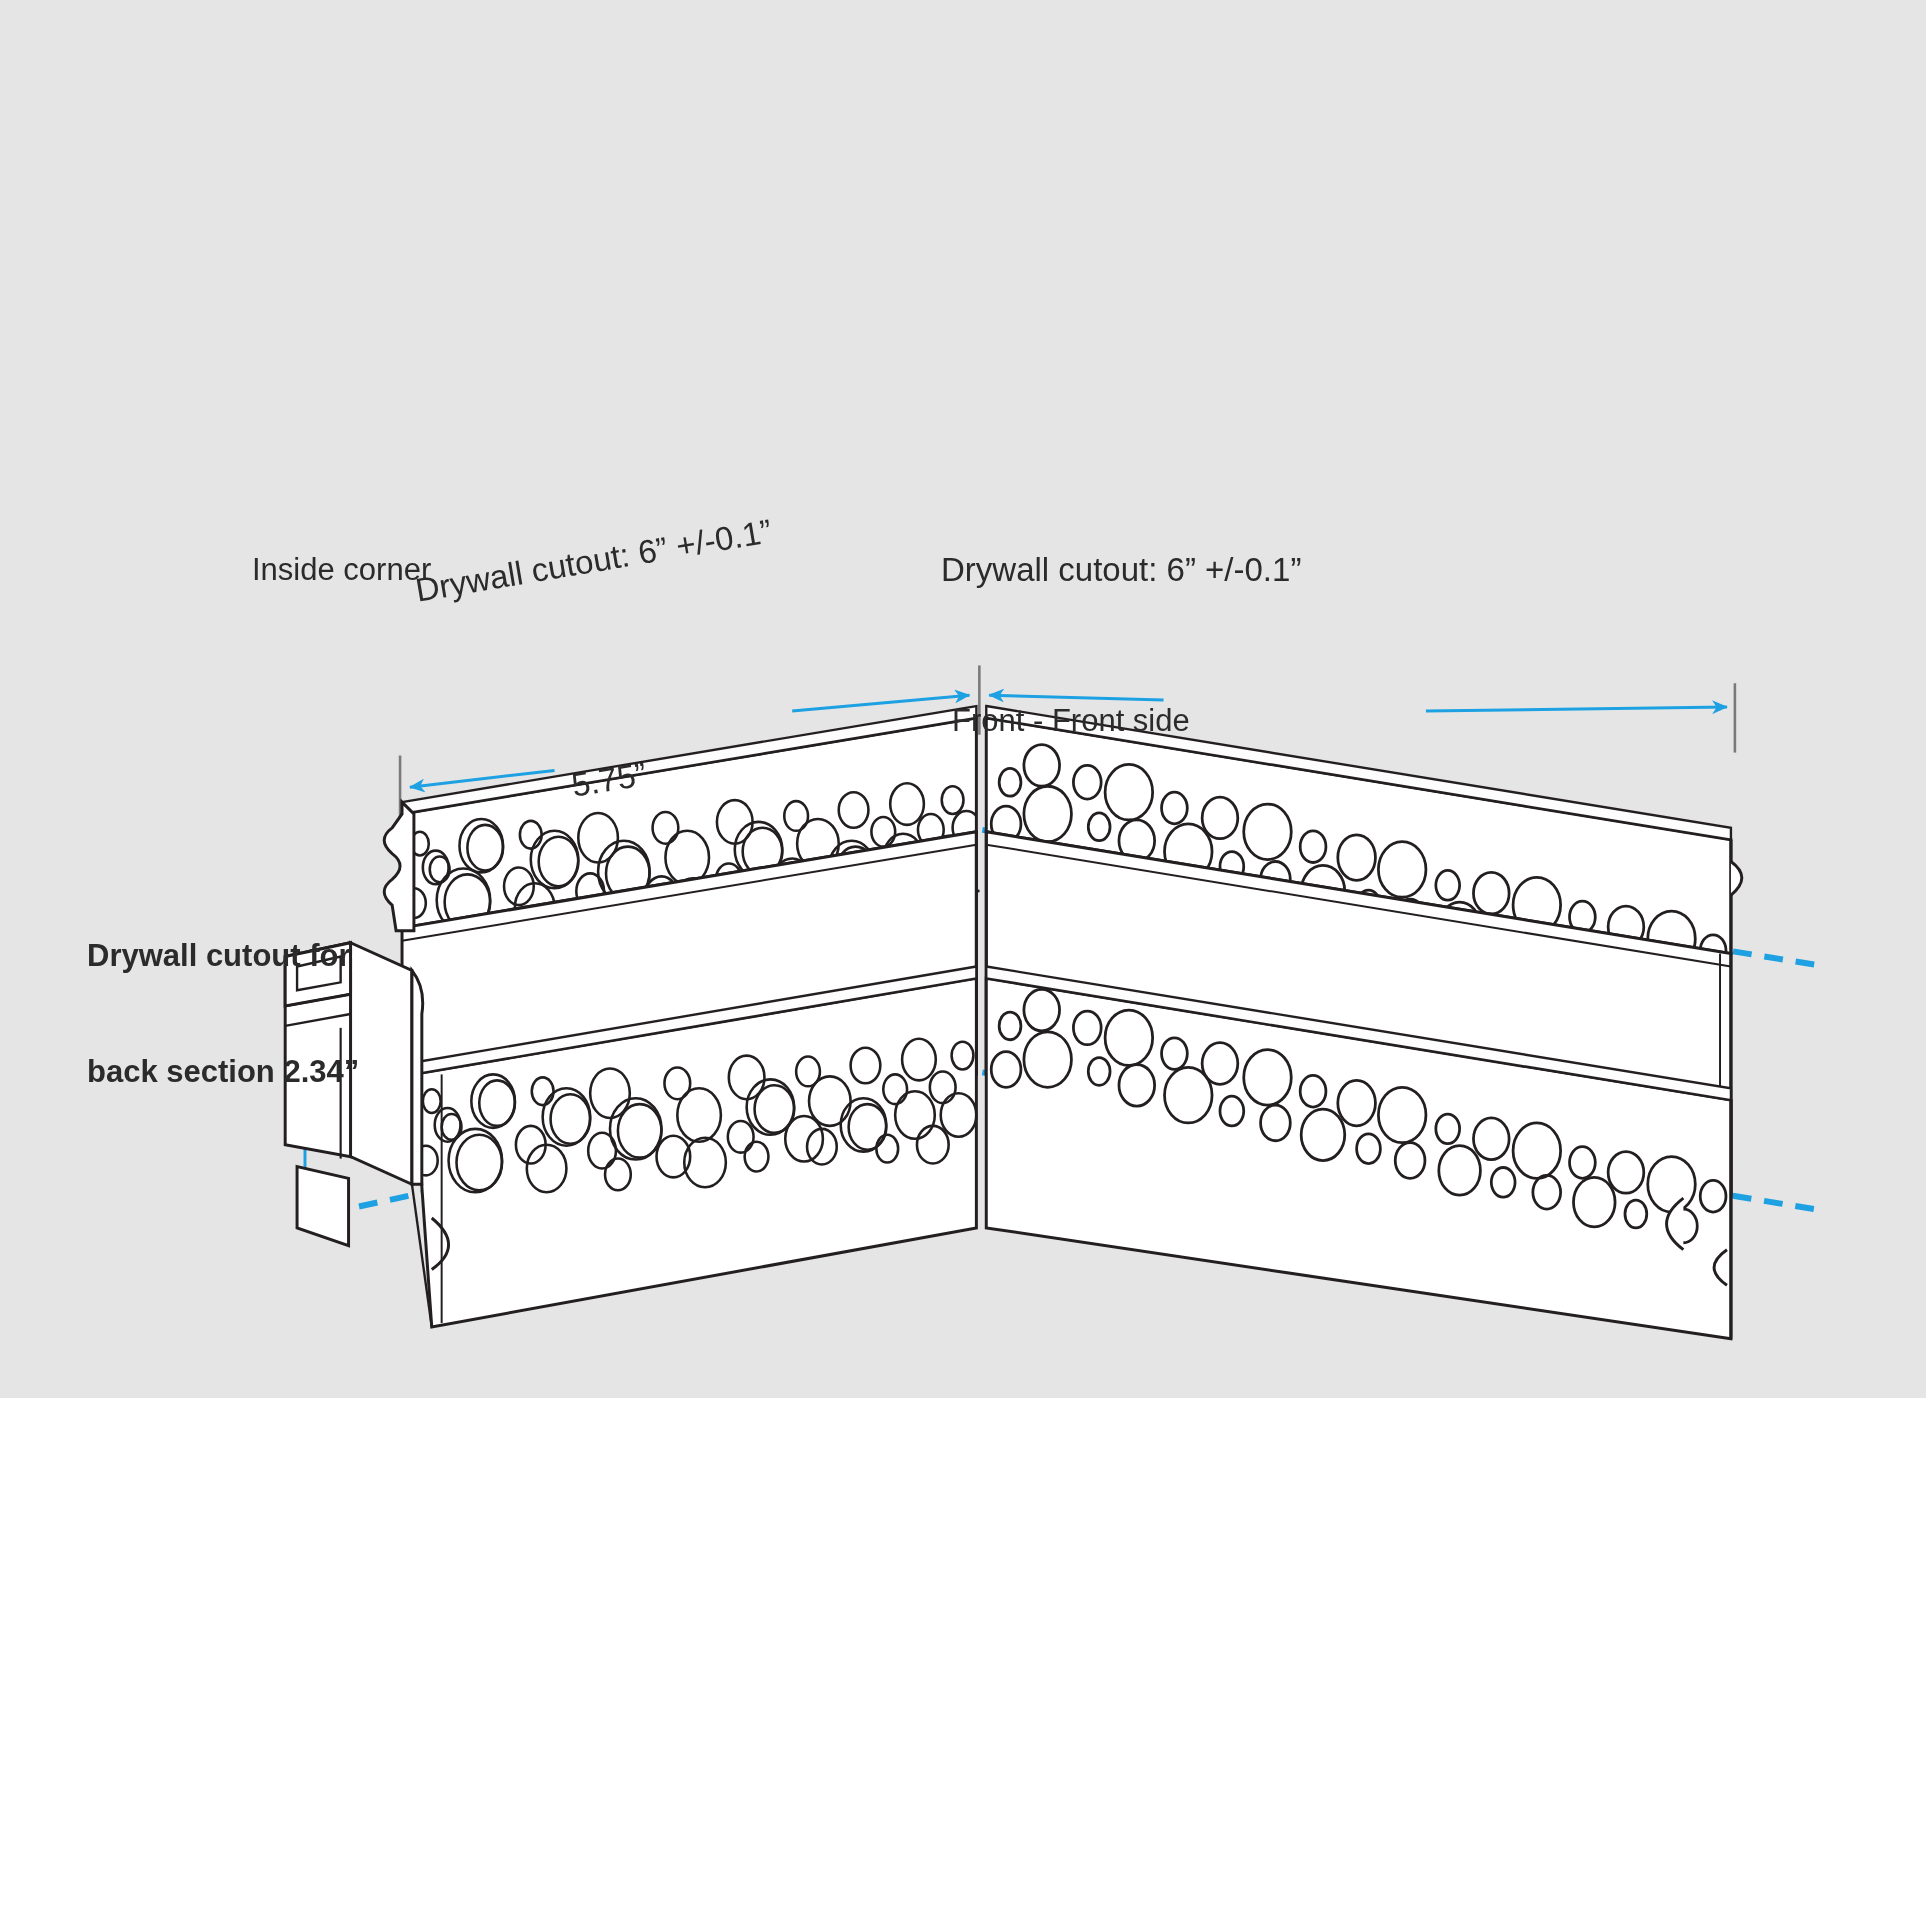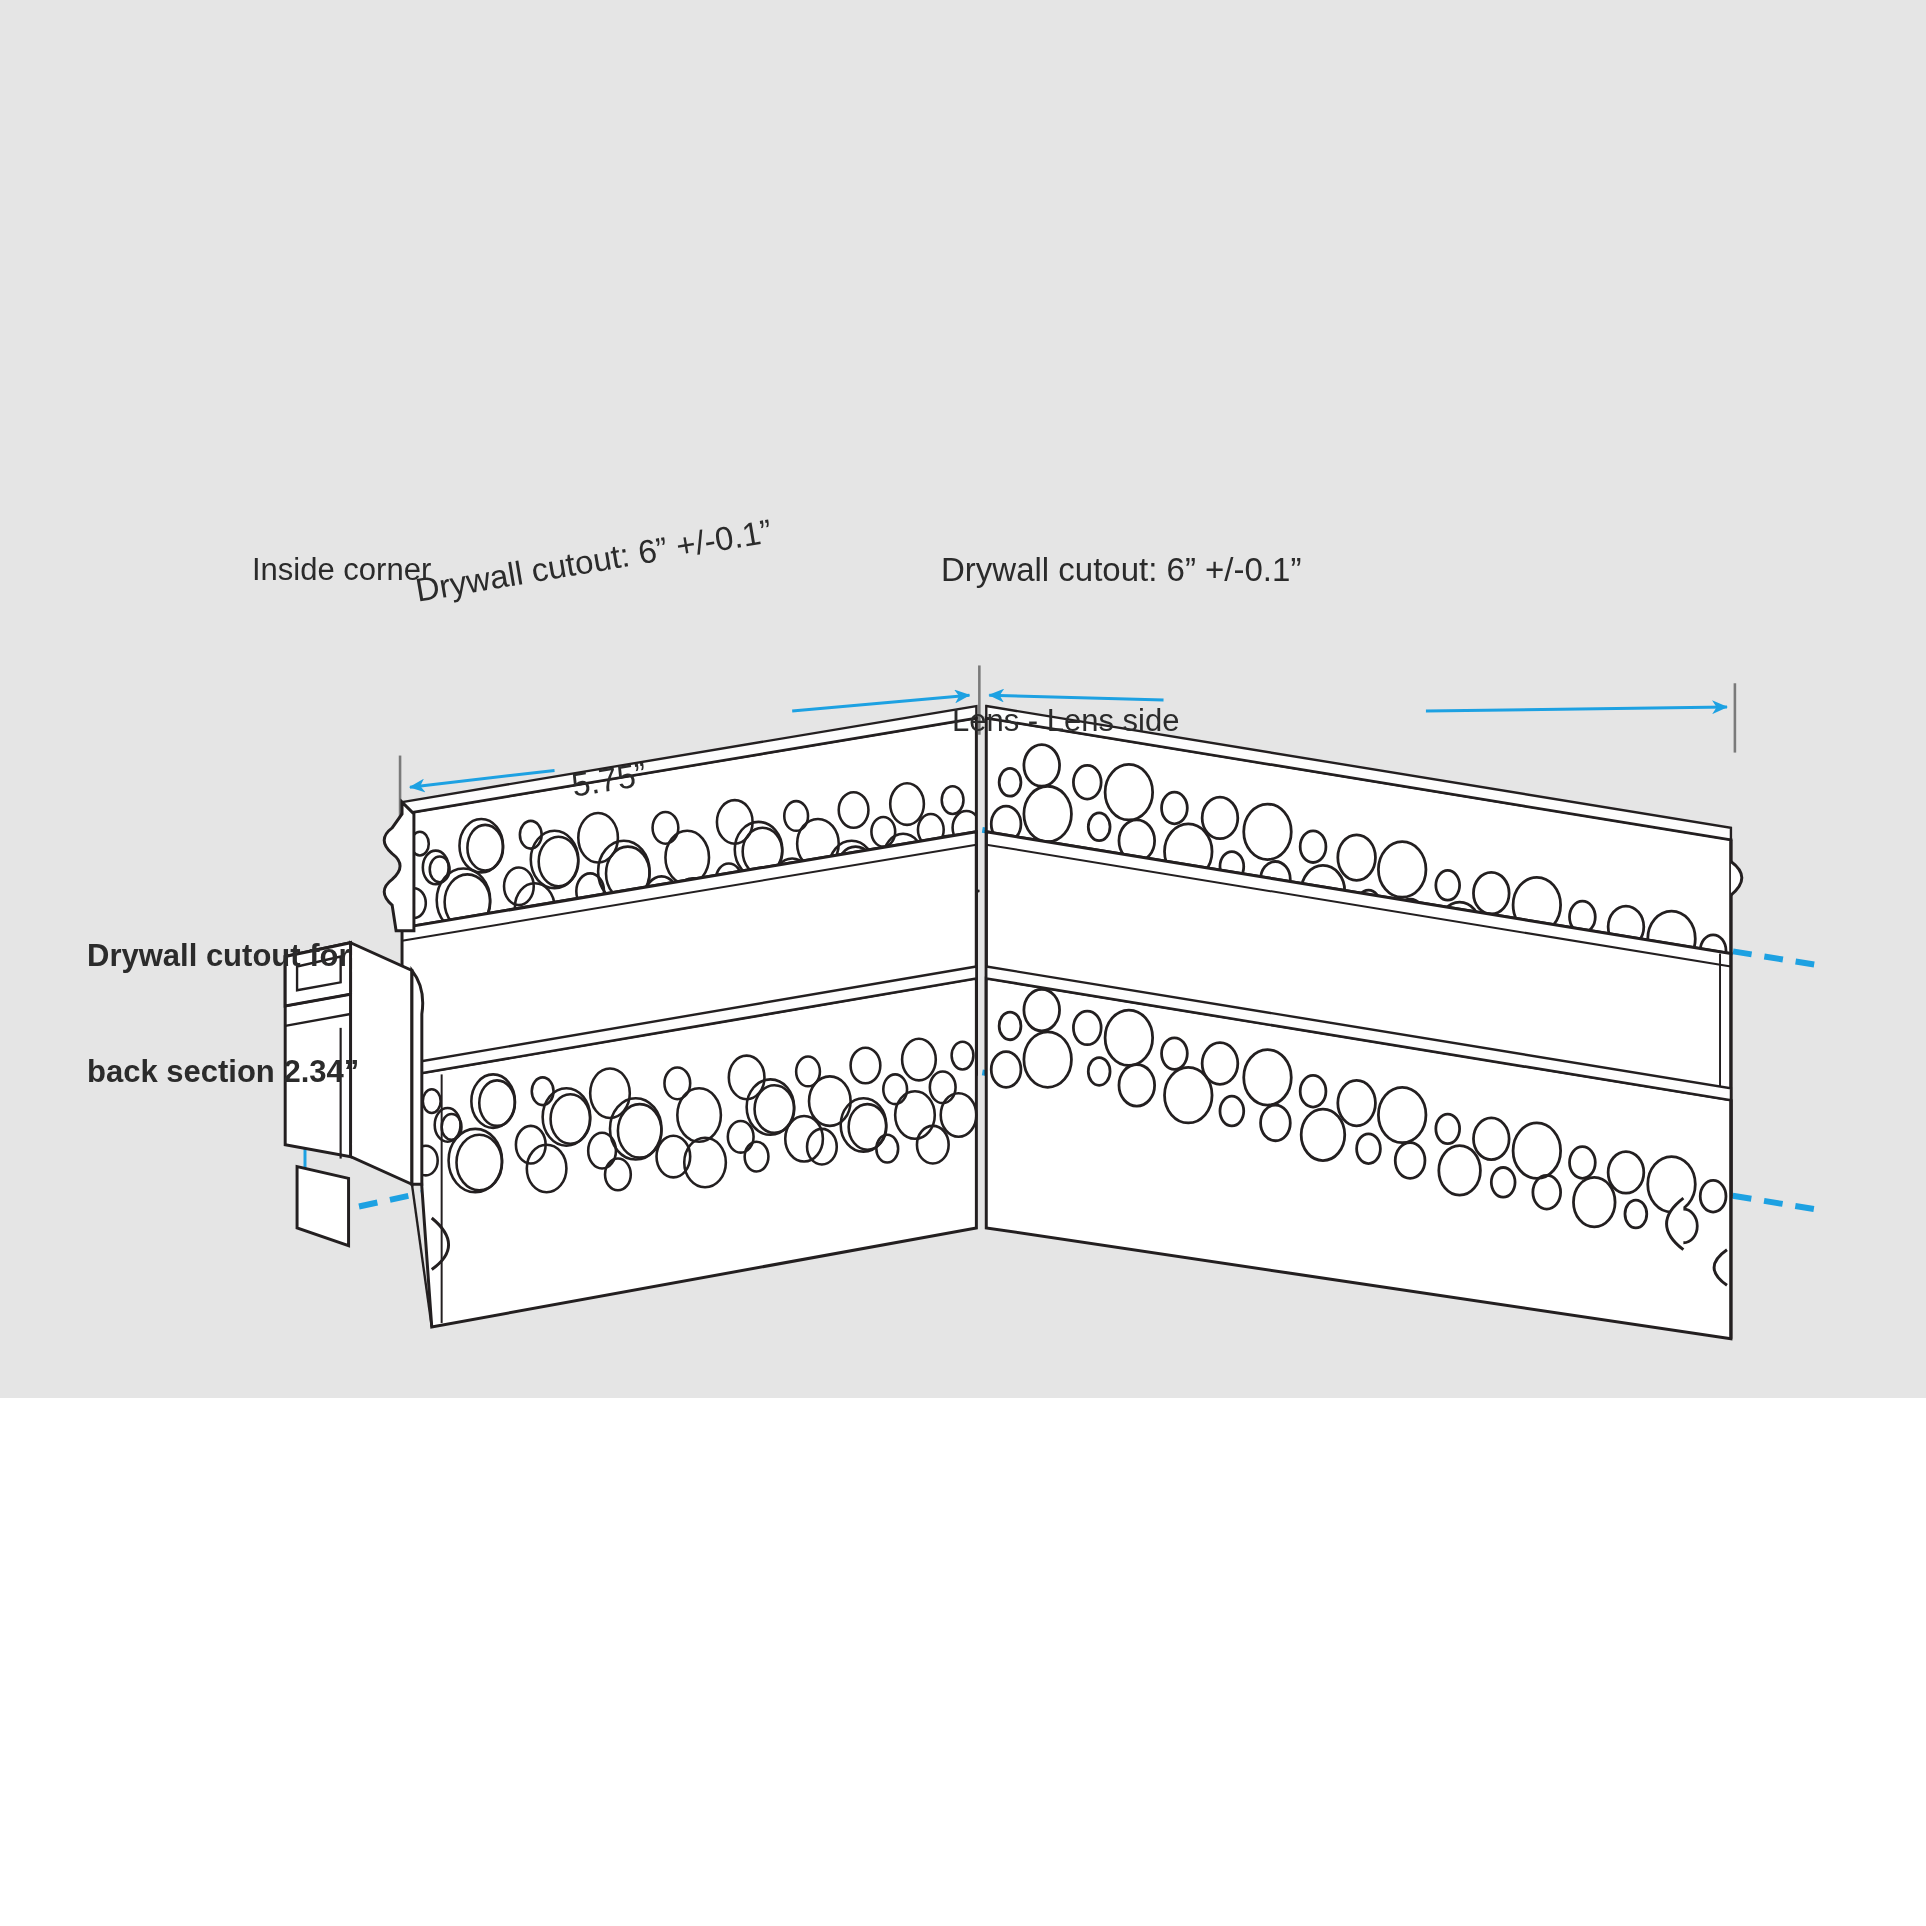--- a/index.html
+++ b/index.html
@@ -317,21 +317,21 @@
     </g>
 
   </svg>
 
   <div class="lbl l-inside">Inside corner</div>
 
   <div class="lbl l-cut-left">Drywall cutout: 6” +/-0.1”</div>
 
   <div class="lbl l-cut-right">Drywall cutout: 6” +/-0.1”</div>
 
-  <div class="lbl l-lens">Lens - Lens side</div>
+  <div class="lbl l-lens">Front - Front side</div>
 
   <div class="lbl l-575">5.75”</div>
 
   <div class="lbl l-back">
     <div>Drywall cutout for</div>
     <div>back section 2.34”</div>
   </div>
 
 </div>
 

